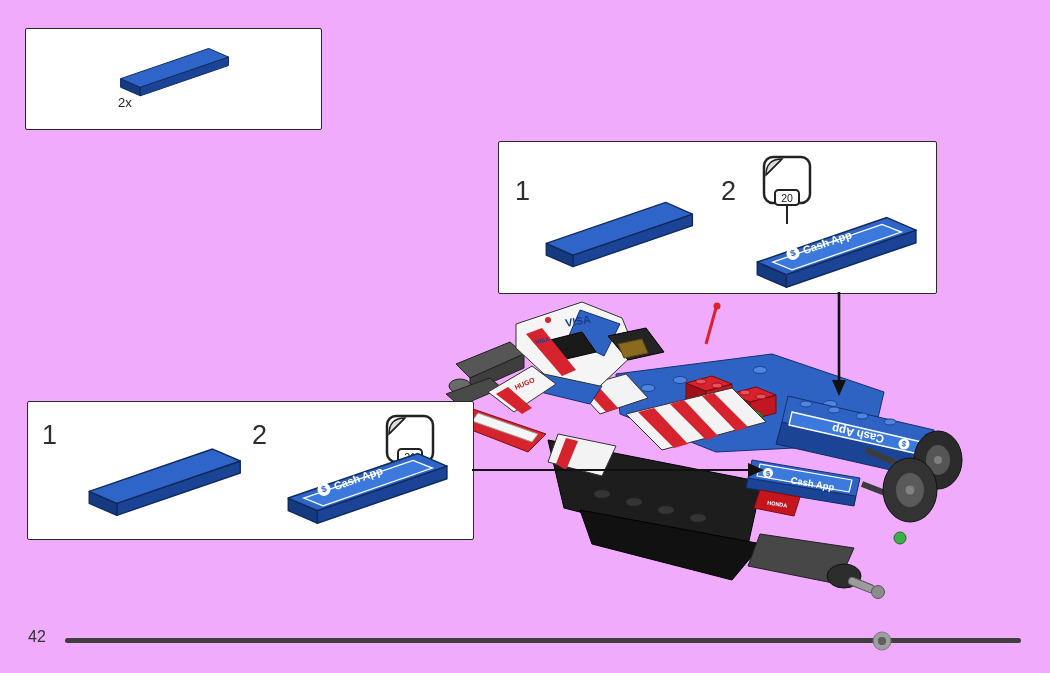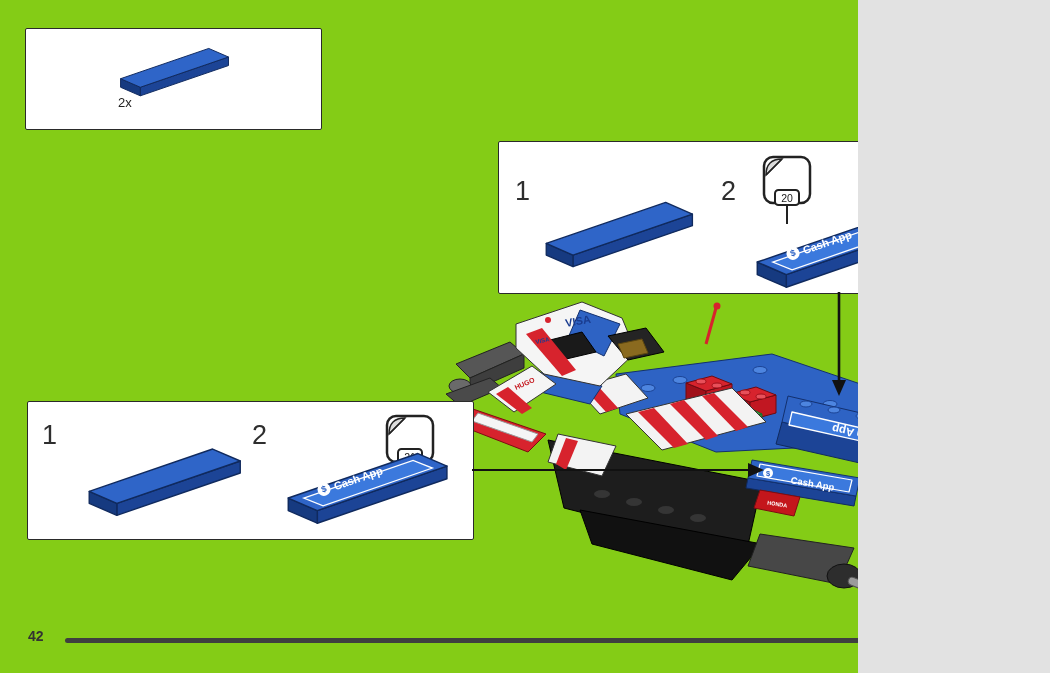--- a/index.html
+++ b/index.html
@@ -1,21 +1,21 @@
 <!DOCTYPE html>
 <html><head>
 <meta charset="utf-8">
 <style>
   html,body{margin:0;padding:0;background:#e2e2e2;font-family:"Liberation Sans",sans-serif;}
-  #stage{position:relative;width:858px;height:673px;background:#84cc16;overflow:hidden;}
+  #stage{position:relative;width:1050px;height:673px;background:#f0abfc;overflow:hidden;}
   .box{position:absolute;background:#ffffff;border:1.5px solid #2a2a2a;border-radius:2px;}
   .bignum{position:absolute;color:#2e2e2e;font-size:48px;font-weight:400;letter-spacing:1px;}
   .subnum{position:absolute;color:#2e2e2e;font-size:27px;font-weight:400;}
   .qty{position:absolute;color:#222;font-size:13px;}
-  .pagenum{position:absolute;color:#333;font-size:14px;font-weight:bold;}
+  .pagenum{position:absolute;color:#333;font-size:16px;}
   .absvg{position:absolute;}
   .icon-line{position:absolute;width:1.5px;background:#222;}
   .sticker-label{position:absolute;display:flex;align-items:center;gap:4px;color:#fff;
     font-weight:bold;font-size:11px;white-space:nowrap;pointer-events:none;}
   .cash-logo{display:inline-flex;width:13px;height:13px;border-radius:50%;background:#fff;
     color:#2e63c4;font-size:9px;font-weight:bold;align-items:center;justify-content:center;line-height:1;}
   .progress-track{position:absolute;left:65px;top:638px;width:956px;height:5px;
     background:#3f3f3f;border-radius:3px;}
   .progress-knob{position:absolute;top:50%;left:85%;transform:translate(-50%,-50%);
     width:17px;height:17px;border-radius:50%;border:1px solid #777;

